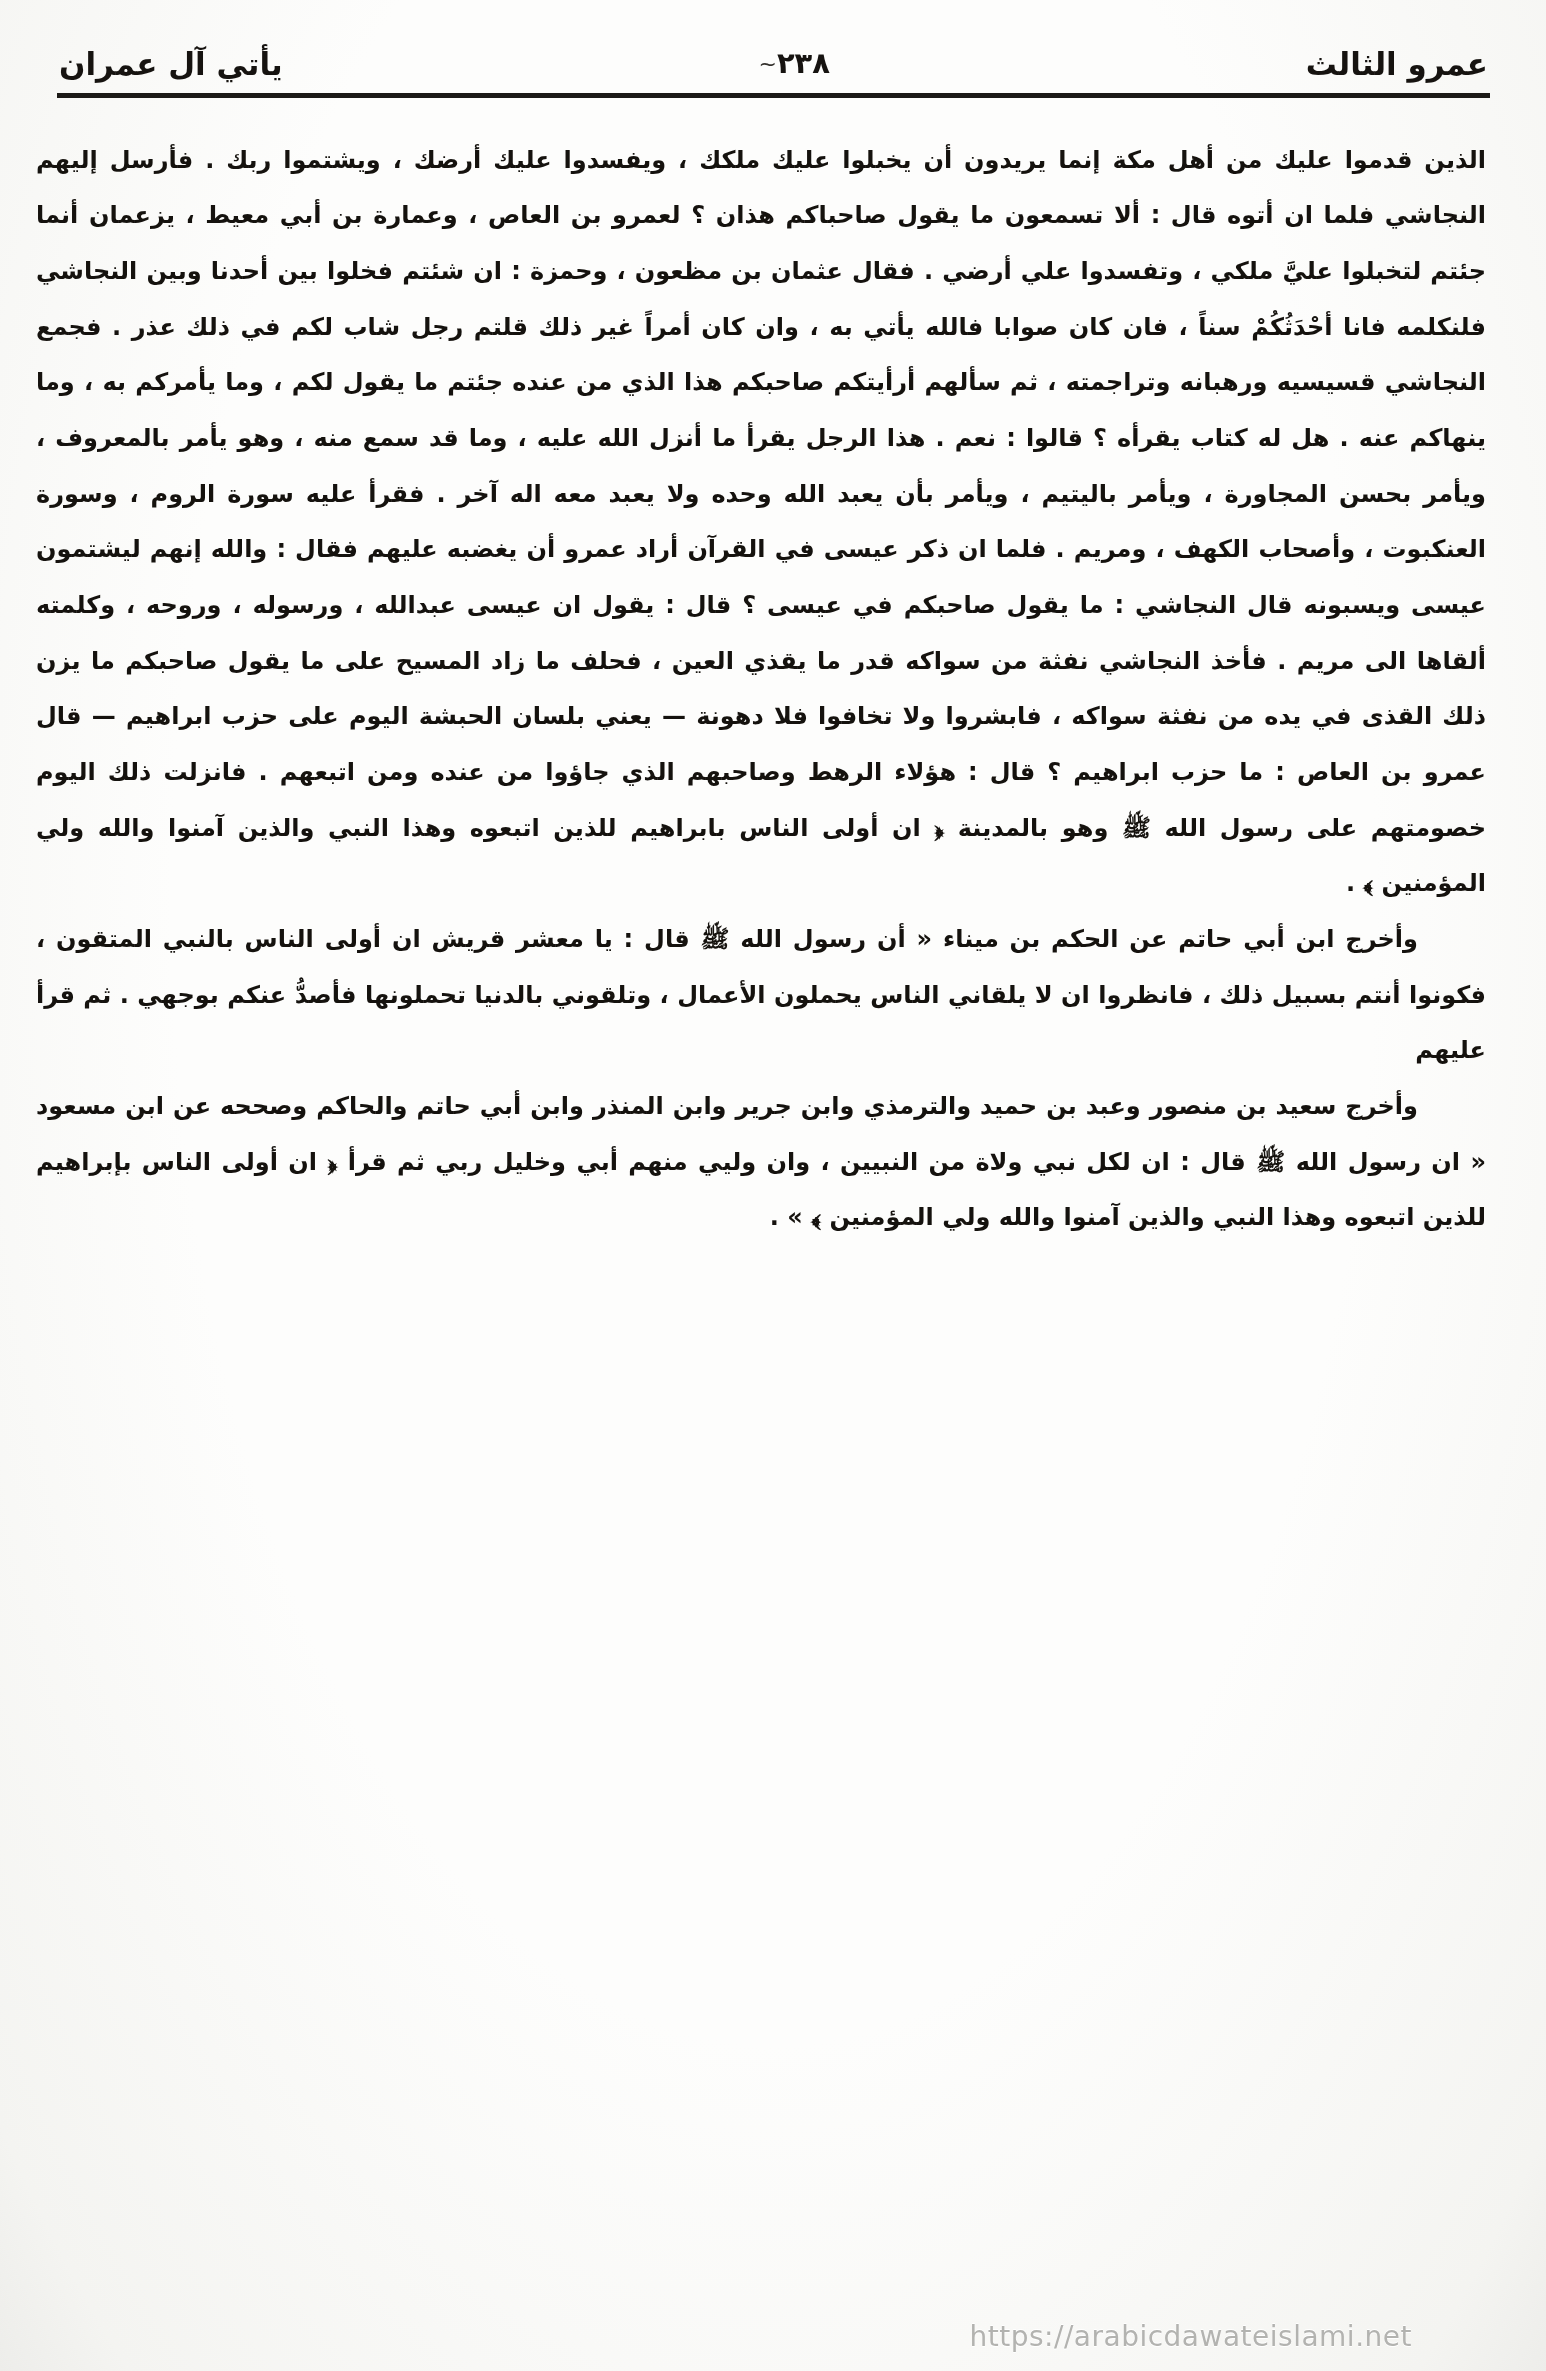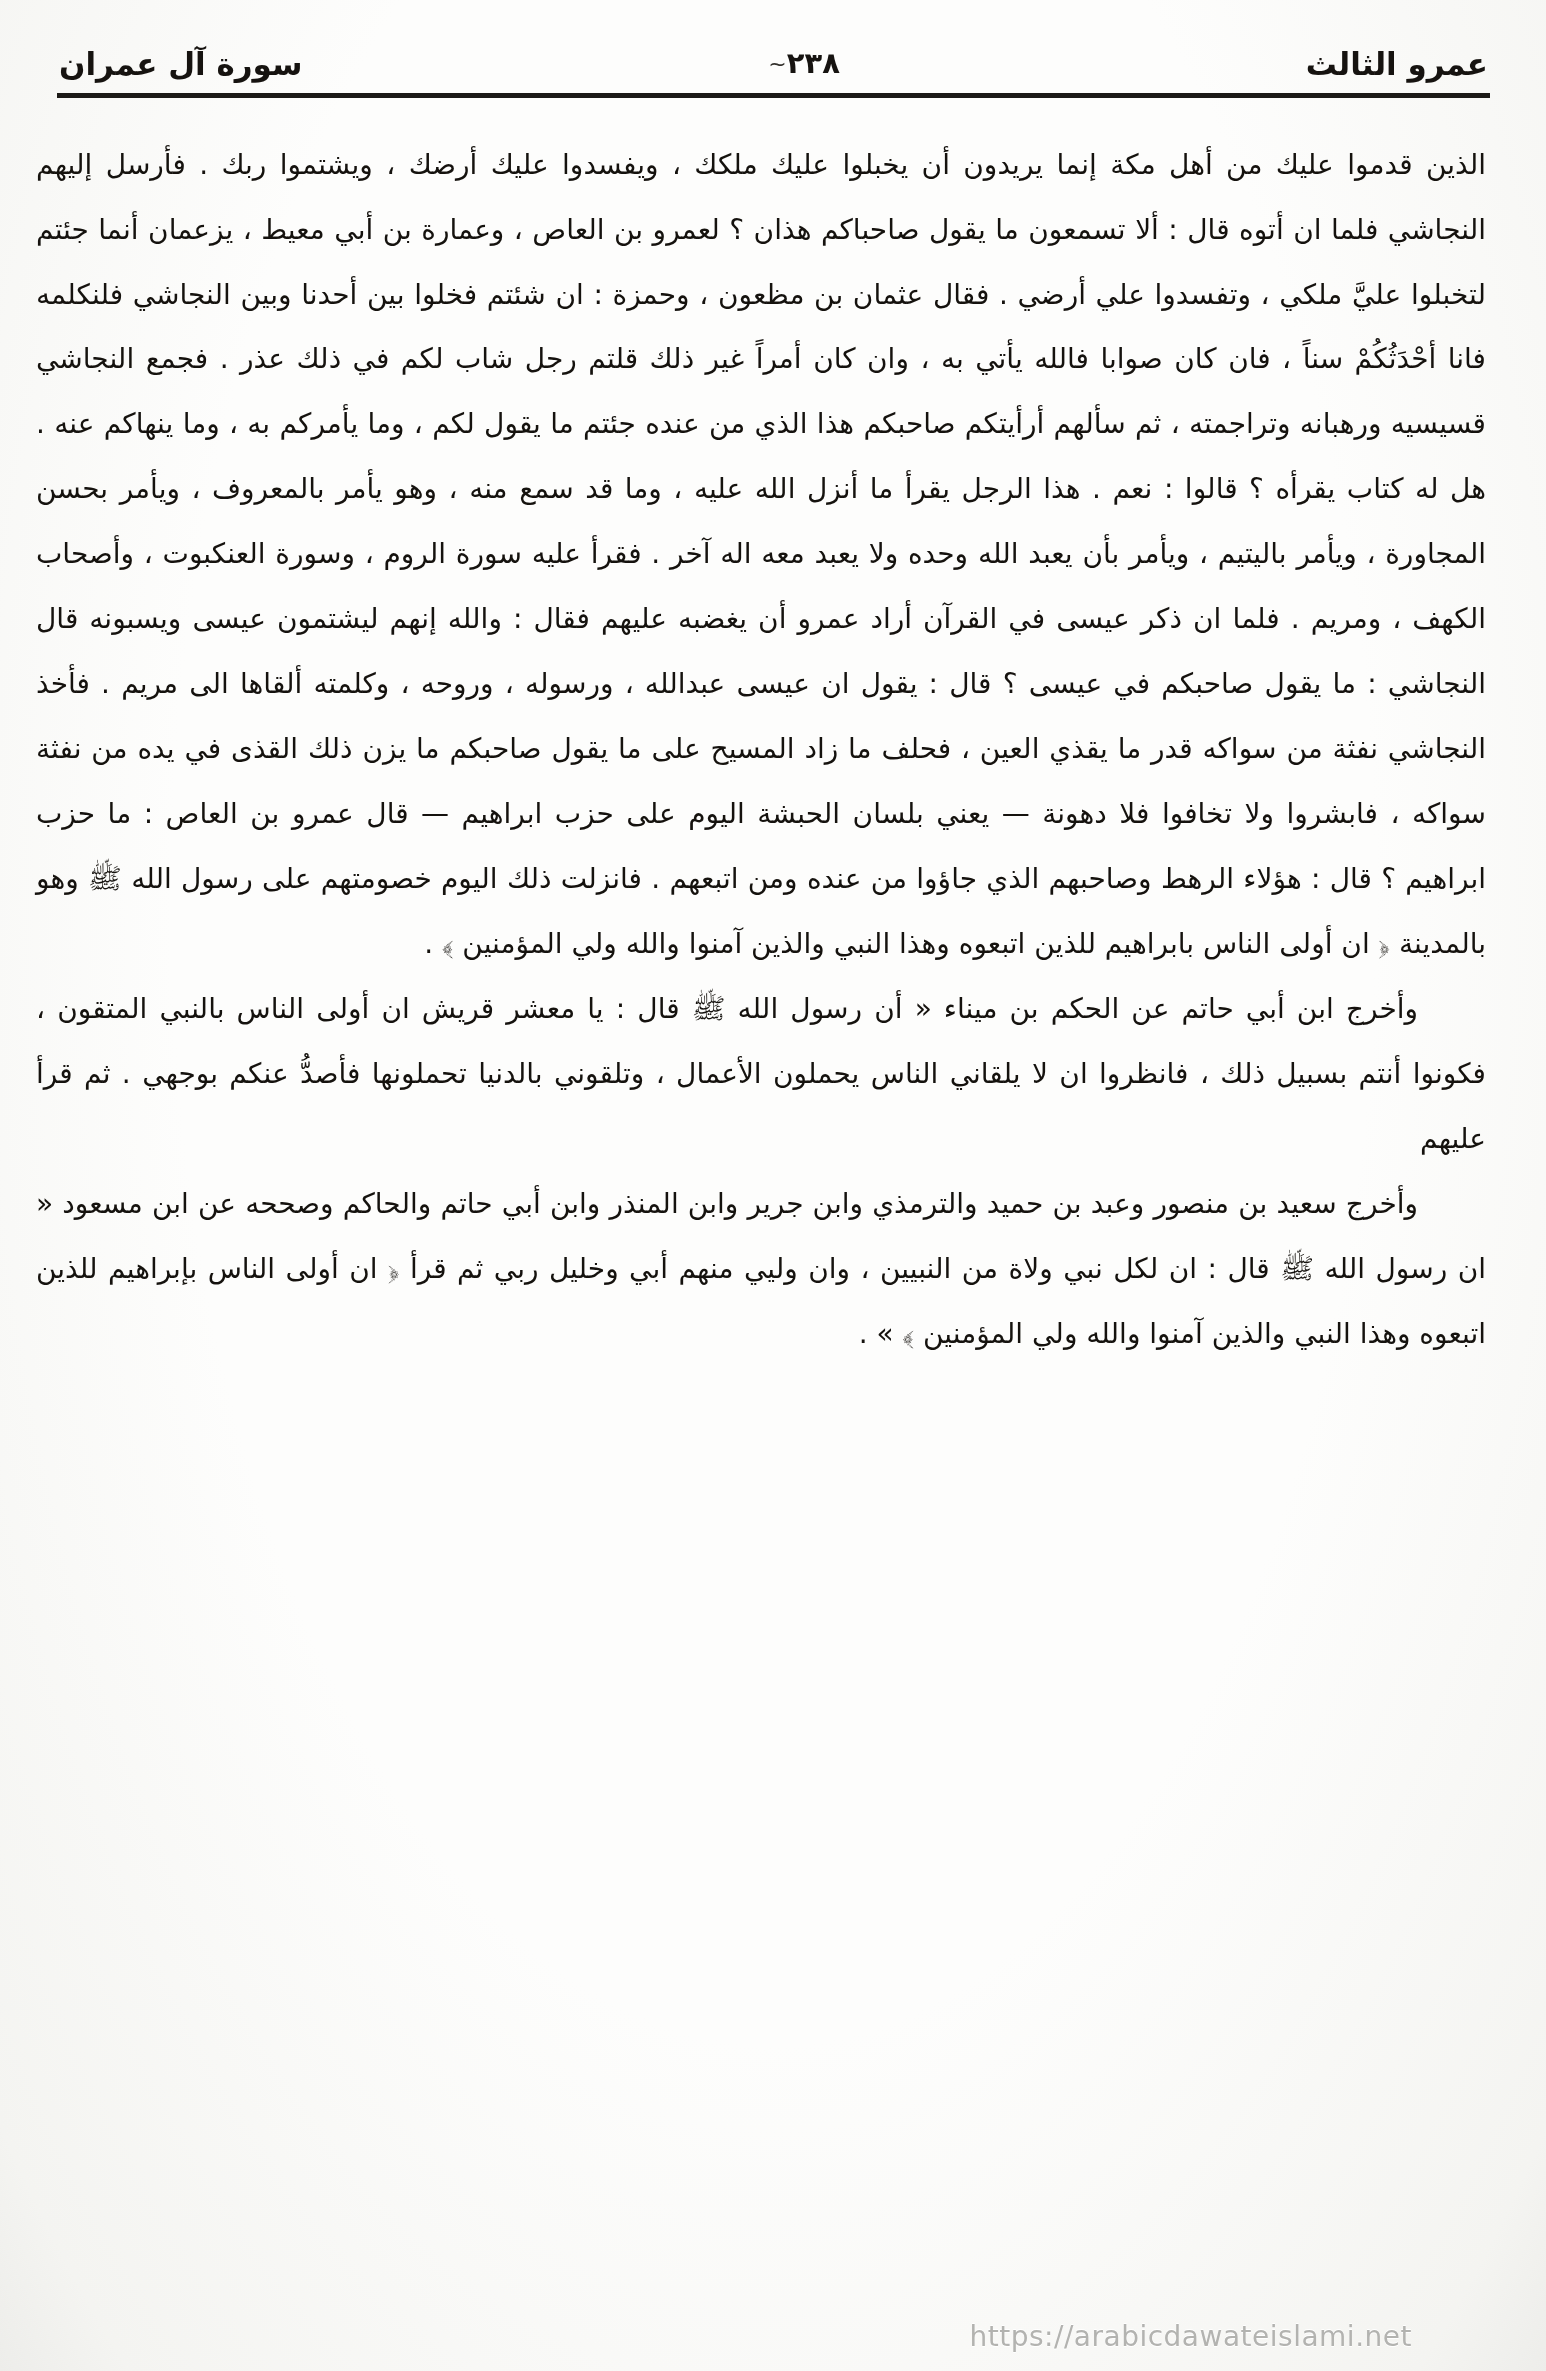--- a/index.html
+++ b/index.html
@@ -44,25 +44,25 @@
     color: #33302c;
   }
   .rule {
     height: 4.6px;
     background: #1c1a17;
     margin: 11px 57px 0 57px;
   }
   .body-text {
     direction: rtl;
     margin: 35px 61px 0 36px;
-    font-size: 28px;
+    font-size: 24px;
     line-height: 2.32;
     text-align: justify;
     color: #15120e;
-    font-weight: 400;
+    font-weight: 700;
   }
   .para {
     margin: 0;
     text-indent: 68px;
   }
   .para.flush { text-indent: 0; }
   .watermark {
     position: absolute;
     bottom: 18.5px;
     right: 135px;
@@ -77,21 +77,21 @@
 <body>
 
 <div class="page">
 
   <header class="page-header">
     <span class="hdr-side">عمرو الثالث</span>
     <span class="hdr-center">
       <span>٢٣٨</span>
       <span class="squiggle">~</span>
     </span>
-    <span class="hdr-side">سورة آل عمران</span>
+    <span class="hdr-side">يأتي آل عمران</span>
   </header>
 
   <div class="rule"></div>
 
   <main class="body-text">
     <p class="para flush">الذين قدموا عليك من أهل مكة إنما يريدون أن يخبلوا عليك ملكك ، ويفسدوا عليك أرضك ، ويشتموا ربك . فأرسل إليهم النجاشي فلما ان أتوه قال : ألا تسمعون ما يقول صاحباكم هذان ؟ لعمرو بن العاص ، وعمارة بن أبي معيط ، يزعمان أنما جئتم لتخبلوا عليَّ ملكي ، وتفسدوا علي أرضي . فقال عثمان بن مظعون ، وحمزة : ان شئتم فخلوا بين أحدنا وبين النجاشي فلنكلمه فانا أحْدَثُكُمْ سناً ، فان كان صوابا فالله يأتي به ، وان كان أمراً غير ذلك قلتم رجل شاب لكم في ذلك عذر . فجمع النجاشي قسيسيه ورهبانه وتراجمته ، ثم سألهم أرأيتكم صاحبكم هذا الذي من عنده جئتم ما يقول لكم ، وما يأمركم به ، وما ينهاكم عنه . هل له كتاب يقرأه ؟ قالوا : نعم . هذا الرجل يقرأ ما أنزل الله عليه ، وما قد سمع منه ، وهو يأمر بالمعروف ، ويأمر بحسن المجاورة ، ويأمر باليتيم ، ويأمر بأن يعبد الله وحده ولا يعبد معه اله آخر . فقرأ عليه سورة الروم ، وسورة العنكبوت ، وأصحاب الكهف ، ومريم . فلما ان ذكر عيسى في القرآن أراد عمرو أن يغضبه عليهم فقال : والله إنهم ليشتمون عيسى ويسبونه قال النجاشي : ما يقول صاحبكم في عيسى ؟ قال : يقول ان عيسى عبدالله ، ورسوله ، وروحه ، وكلمته ألقاها الى مريم . فأخذ النجاشي نفثة من سواكه قدر ما يقذي العين ، فحلف ما زاد المسيح على ما يقول صاحبكم ما يزن ذلك القذى في يده من نفثة سواكه ، فابشروا ولا تخافوا فلا دهونة — يعني بلسان الحبشة اليوم على حزب ابراهيم — قال عمرو بن العاص : ما حزب ابراهيم ؟ قال : هؤلاء الرهط وصاحبهم الذي جاؤوا من عنده ومن اتبعهم . فانزلت ذلك اليوم خصومتهم على رسول الله ﷺ وهو بالمدينة ﴿ ان أولى الناس بابراهيم للذين اتبعوه وهذا النبي والذين آمنوا والله ولي المؤمنين ﴾ .</p>
     <p class="para">وأخرج ابن أبي حاتم عن الحكم بن ميناء « أن رسول الله ﷺ قال : يا معشر قريش ان أولى الناس بالنبي المتقون ، فكونوا أنتم بسبيل ذلك ، فانظروا ان لا يلقاني الناس يحملون الأعمال ، وتلقوني بالدنيا تحملونها فأصدُّ عنكم بوجهي . ثم قرأ عليهم</p>
     <p class="para">وأخرج سعيد بن منصور وعبد بن حميد والترمذي وابن جرير وابن المنذر وابن أبي حاتم والحاكم وصححه عن ابن مسعود « ان رسول الله ﷺ قال : ان لكل نبي ولاة من النبيين ، وان وليي منهم أبي وخليل ربي ثم قرأ ﴿ ان أولى الناس بإبراهيم للذين اتبعوه وهذا النبي والذين آمنوا والله ولي المؤمنين ﴾ » .</p>
   </main>
 

